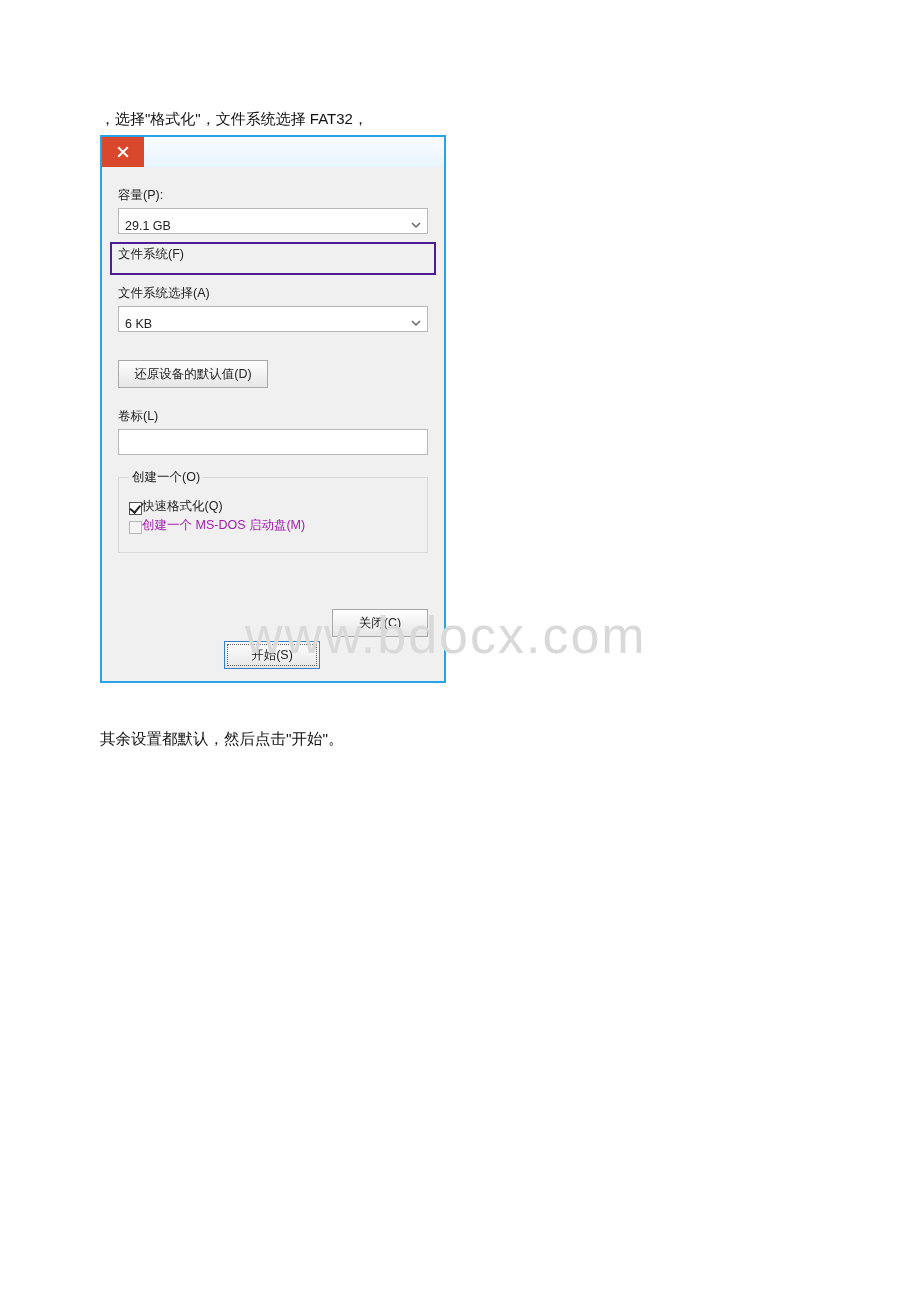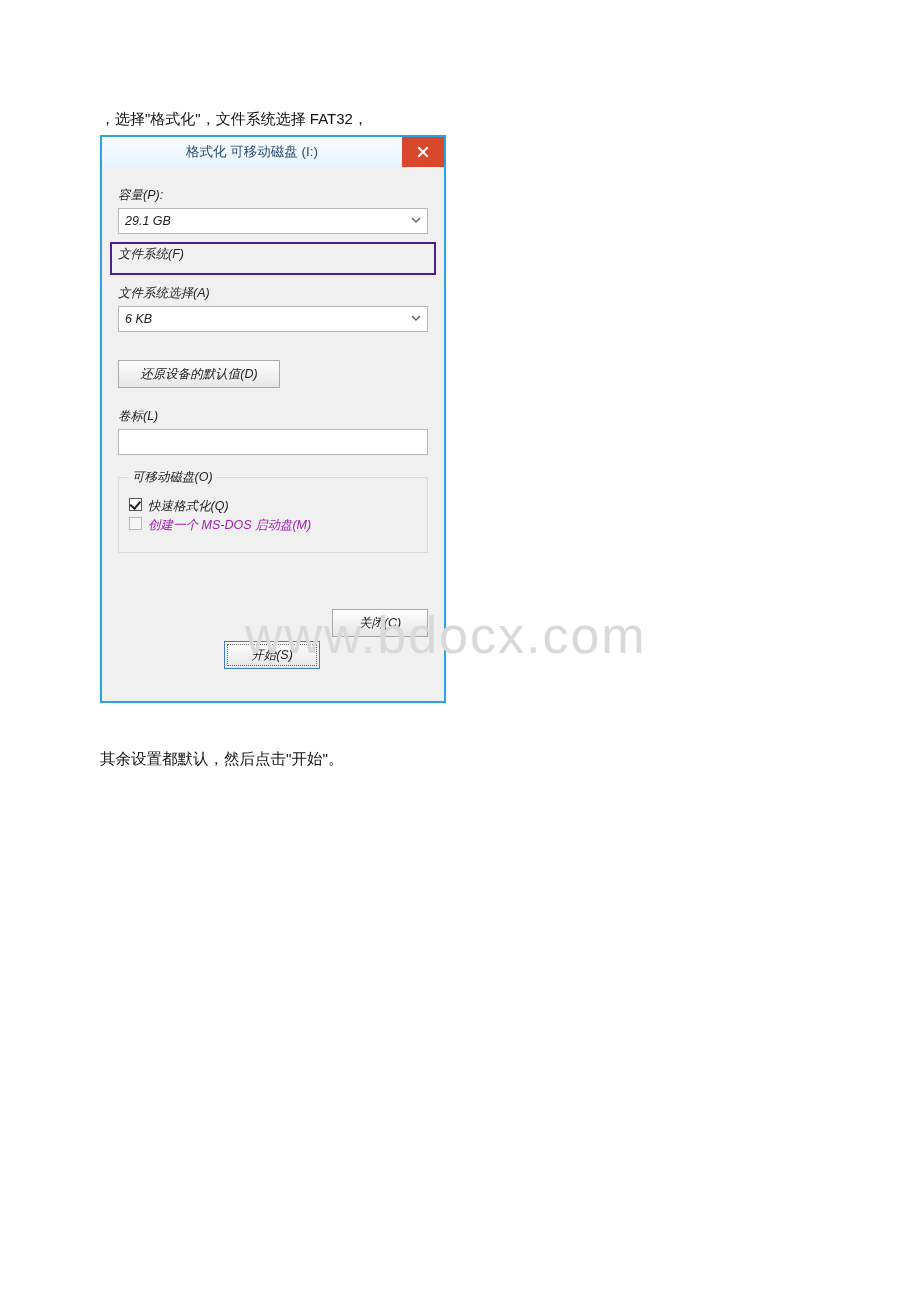--- a/index.html
+++ b/index.html
@@ -40,47 +40,46 @@
     line-height: 30px;
   }
   .close-btn {
     width: 42px;
     background: #d9472d;
     display: flex; align-items: center; justify-content: center;
   }
   .close-btn svg { width:12px; height:12px; }
   .dialog-body {
     background: #f0f0f0;
-    padding: 10px 16px 32px 16px;
+    padding: 10px 16px 12px 16px;
     font-size: 12.5px;
     color: #222;
-    font-style: italic;
   }
   .field-label {
     margin: 10px 0 4px 0;
   }
   .select-box {
     height: 26px;
     border: 1px solid #b7b7b7;
     background: #fff;
-    display: flex; align-items: center; justify-content: space-between;
+    display: flex; align-items: flex-end; justify-content: space-between;
     padding: 0 6px 0 6px;
   }
   .select-box .val { font-size: 12.5px; }
   .chevron svg { width:10px; height:10px; }
   .highlight-box {
     border: 2px solid #4c1d95;
     padding: 2px 6px 6px 6px;
     margin: 8px -8px 0 -8px;
   }
   .highlight-box .field-label { margin-top: 0; }
   .restore-btn {
     margin: 28px 0 10px 0;
     height: 28px;
-    width: 162px;
+    width: 150px;
     border: 1px solid #a8a8a8;
     background: linear-gradient(#fefefe,#e6e6e6);
     font-size: 12.5px;
     display: inline-flex; align-items: center; justify-content: center;
   }
   .text-input {
     height: 26px;
     border: 1px solid #b7b7b7;
     background: #fff;
     width: 100%;
@@ -88,21 +87,21 @@
   fieldset.options {
     margin: 14px 0 0 0;
     border: 1px solid #d8d8d8;
     padding: 10px 8px 16px 10px;
   }
   fieldset.options legend {
     font-size: 12.5px; color:#222;
     padding: 0 3px;
   }
   .chk-row {
-    display: flex; align-items: flex-start; gap: 6px;
+    display: flex; align-items: flex-end; 
     margin: 2px 0;
     font-size: 12.5px;
   }
   .chk {
     width: 13px; height: 13px; border:1px solid #555; background:#fff;
     display: inline-flex; align-items:center; justify-content:center;
   }
   .chk.checked::after {
     content:""; display:block; width:8px; height:5px;
     border-left:2px solid #222; border-bottom:2px solid #222;
@@ -149,21 +148,20 @@
 </style>
 </head>
 <body>
 
 <div class="page">
 
   <div class="intro">，选择"格式化"，文件系统选择 FAT32，</div>
 
   <div class="dialog-frame">
     <div class="titlebar">
-      <div class="titlebar-text">格式化 可移动磁盘 (I:)</div>
       <div class="close-btn">
         <svg viewBox="0 0 10 10">
             <path d="M1 1 L9 9 M9 1 L1 9" stroke="#fff" stroke-width="1.6" fill="none"></path>
           </svg>
       </div>
     </div>
 
     <div class="dialog-body">
 
       <div class="field-label">
@@ -199,21 +197,21 @@
       <div class="restore-btn">
         <span>还原设备的默认值(D)</span>
       </div>
 
       <div class="field-label">
         <span>卷标(L)</span>
       </div>
       <div class="text-input"></div>
 
       <fieldset class="options">
-        <legend>可移动磁盘(O)</legend>
+        <legend>创建一个(O)</legend>
         <div class="chk-row">
           <span class="chk checked"></span>
           <span>快速格式化(Q)</span>
         </div>
         <div class="chk-row disabled">
           <span class="chk disabled"></span>
           <span>创建一个 MS-DOS 启动盘(M)</span>
         </div>
       </fieldset>
 

